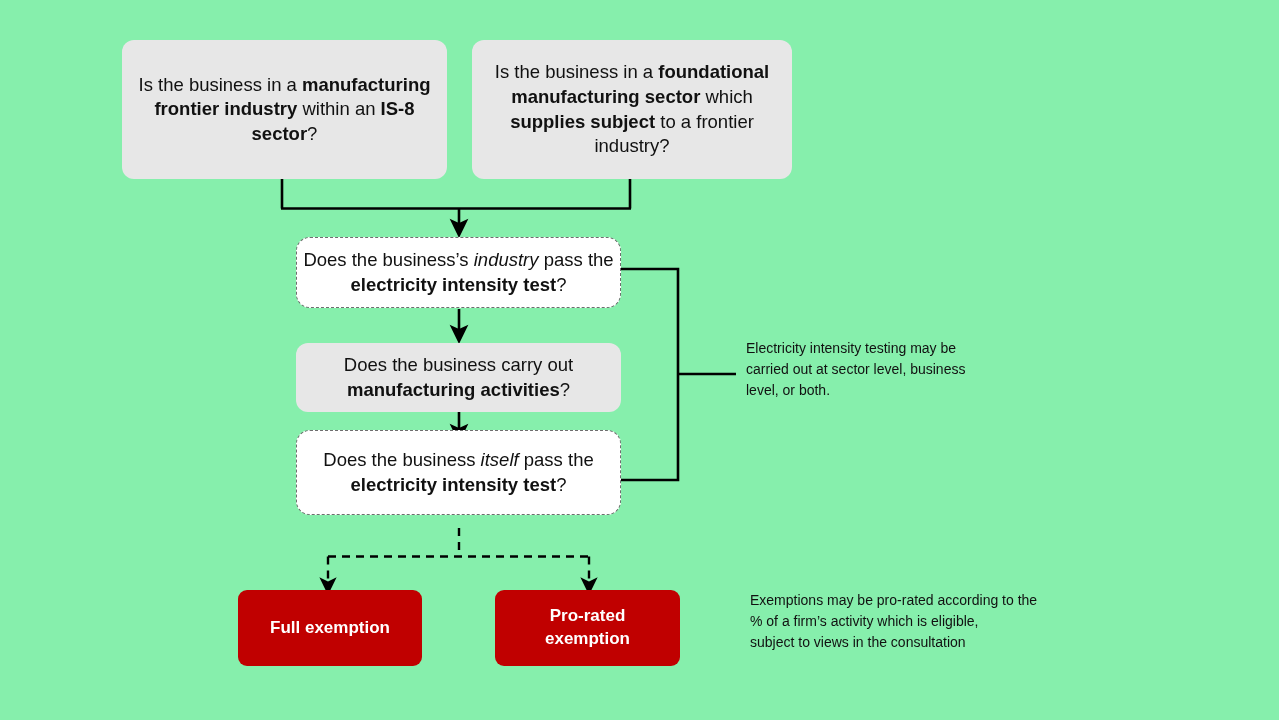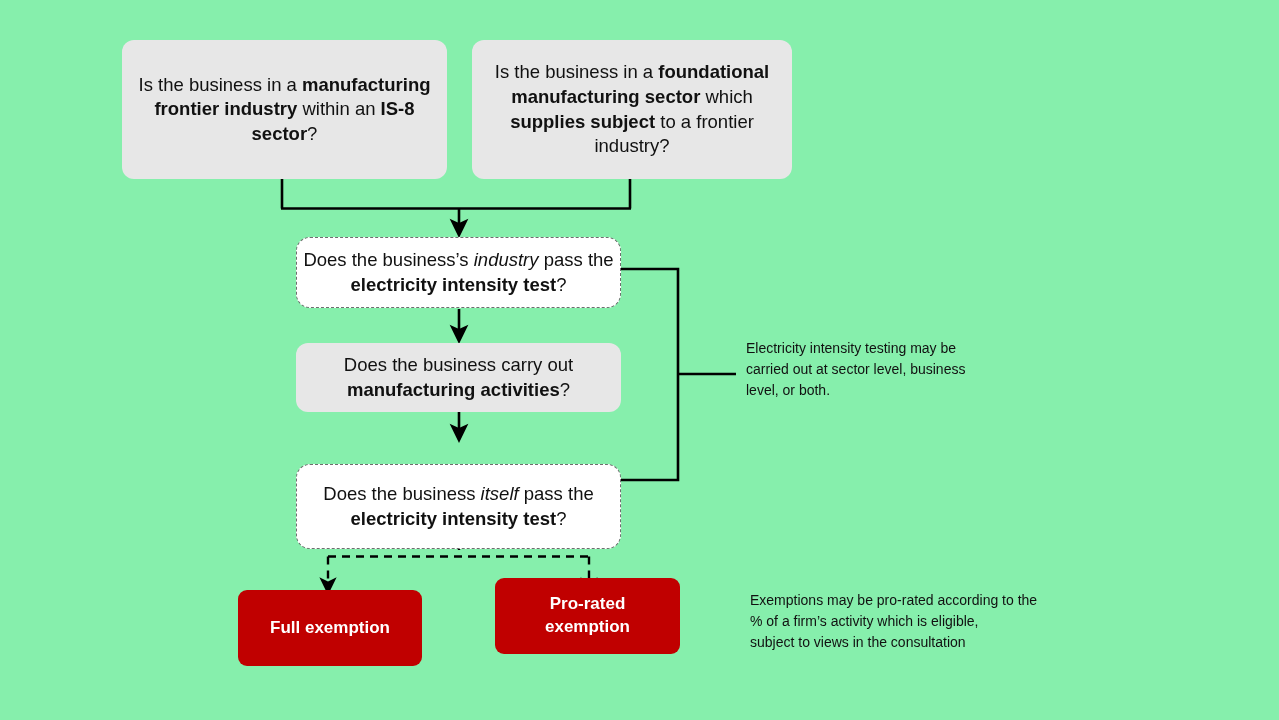--- a/index.html
+++ b/index.html
@@ -129,29 +129,29 @@
   </div>
 
   <div class="node grey" style="left:296px; top:343px; width:325px; height:69px;">
     <span class="txt">Does the business carry out <b>manufacturing activities</b>?</span>
   </div>
 
   <div class="node dashed" style="left:296px; top:237px; width:325px; height:71px;">
     <span class="txt">Does the business’s <i>industry</i> pass the <b>electricity intensity test</b>?</span>
   </div>
 
-  <div class="node dashed" style="left:296px; top:464px; width:325px; height:85px;">
+  <div class="node dashed" style="left:296px; top:430px; width:325px; height:85px;">
     <span class="txt">Does the business <i>itself</i> pass the <b>electricity intensity test</b>?</span>
   </div>
 
   <div class="node red" style="left:238px; top:590px; width:184px; height:76px;">
     <span class="txt">Full exemption</span>
   </div>
 
-  <div class="node red" style="left:495px; top:578px; width:185px; height:76px;">
+  <div class="node red" style="left:495px; top:590px; width:185px; height:76px;">
     <span class="txt">Pro-rated<br>exemption</span>
   </div>
 
   <div class="note" style="left:746px; top:338px; width:330px;">
     <span>Electricity intensity testing may be<br>carried out at sector level, business<br>level, or both.</span>
   </div>
 
   <div class="note" style="left:750px; top:590px; width:440px;">
     <span>Exemptions may be pro-rated according to the<br>% of a firm’s activity which is eligible,<br>subject to views in the consultation</span>
   </div>

